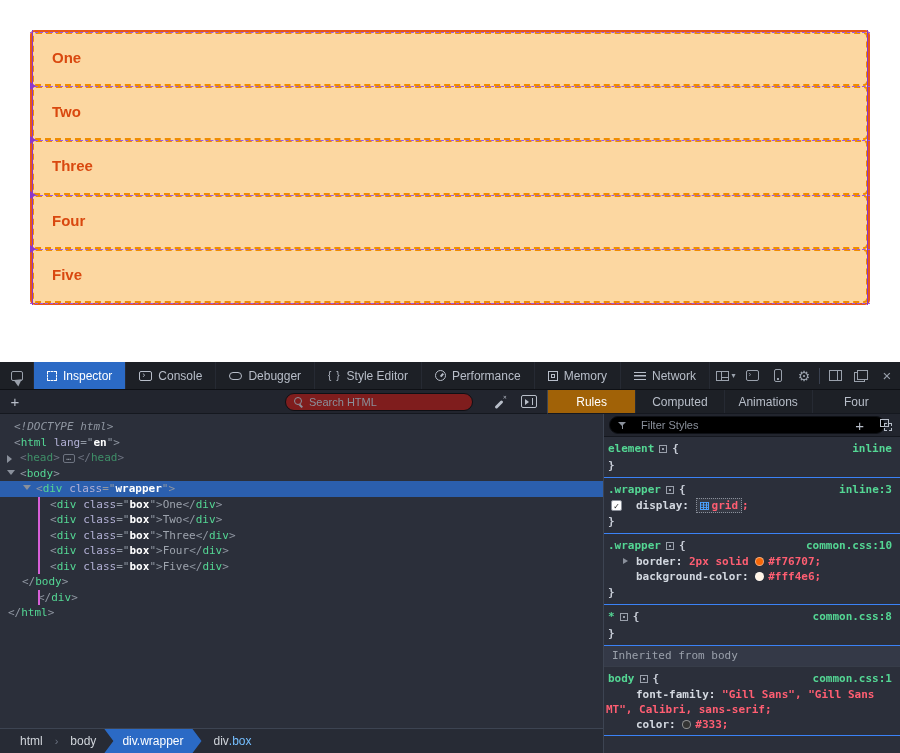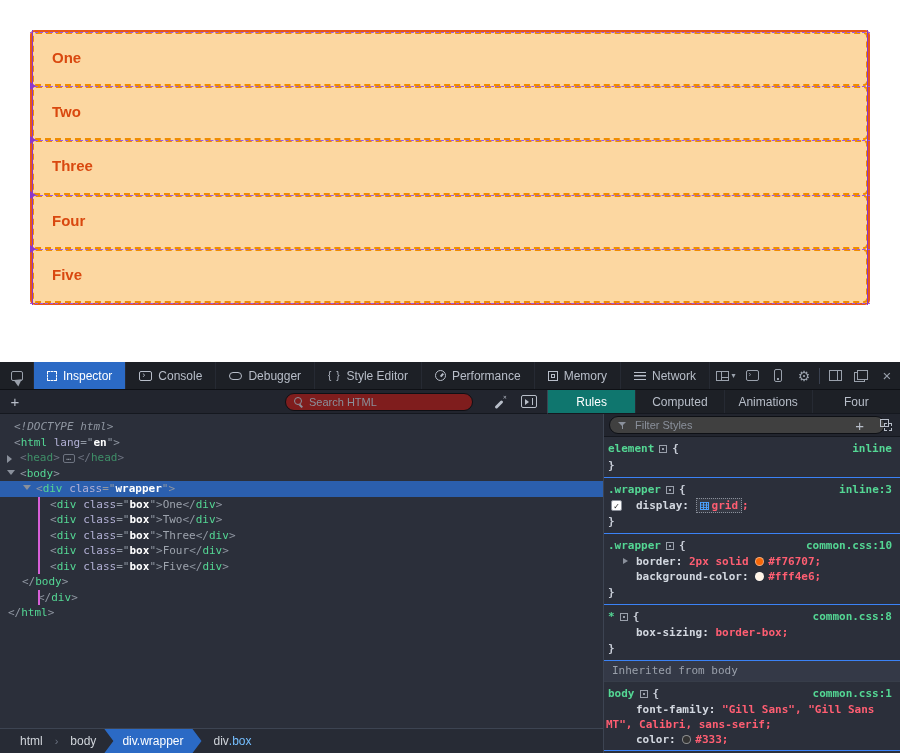--- a/index.html
+++ b/index.html
@@ -93,21 +93,21 @@
   .i-playbox { width:16px; height:13px; border:1px solid currentColor; border-radius:2px; position:relative; }
   .i-playbox::before { content:""; position:absolute; left:3px; top:3px;
     border:3px solid transparent; border-left:4px solid currentColor; }
   .i-playbox::after { content:""; position:absolute; right:3px; top:2px; bottom:2px;
     border-left:1.5px solid currentColor; }
 
   .sidebar-tabs { flex:1; display:flex; background:#1d2026; border-bottom:1px solid #15181f; }
   .stab { flex:1; display:flex; align-items:center; justify-content:center;
     border-right:1px solid #262a33; color:#b8bec9; cursor:pointer; font-size:12px; }
   .stab:last-child { border-right:none; }
-  .stab.active { background:#0f766e; color:#fff; }
+  .stab.active { background:#a16207; color:#fff; }
 
   
   .dt-main { display:flex; height:339px; }
   .left-col { width:604px; display:flex; flex-direction:column; }
   .markup-view { position:relative; flex:1; background:#2b2f3a; border-right:1px solid #3d4452;
     font-family:"DejaVu Sans Mono", monospace; font-size:11px; padding-top:5px; overflow:hidden; }
   .m-line { position:relative; height:15.5px; line-height:15.5px; white-space:pre; cursor:pointer; }
   .m-line.sel { background:#2b5fae; }
   .m-exp { position:absolute; top:4px; width:0; height:0; }
   .m-exp.down { border-left:4px solid transparent; border-right:4px solid transparent; border-top:5px solid #8a909b; }
@@ -127,22 +127,22 @@
   .crumb-sep { display:flex; align-items:center; color:#6b7280; font-size:11px; }
   .crumb.active { background:#2b6ac5; color:#fff; padding:0 18px;
     clip-path:polygon(0 0, calc(100% - 9px) 0, 100% 50%, calc(100% - 9px) 100%, 0 100%, 9px 50%); margin-left:-4px; }
   .crumb .cls { color:#75bfff; }
 
   
   .right-col { flex:1; display:flex; flex-direction:column; background:#2b2f3a; }
   .filter-row { position:relative; height:23px; background:#22252e; border-bottom:1px solid #15181f;
     display:flex; align-items:center; }
   .filter-pill { position:absolute; left:5px; top:2px; width:276px; height:18px;
-    background:#404040; border:1px solid #0e1015; border-radius:9px;
-    display:flex; align-items:center; gap:8px; padding:0 8px; color:#8a909b; font-size:11px; }
+    background:#000000; border:1px solid #0e1015; border-radius:9px;
+    display:flex; align-items:center; gap:14px; padding:0 8px; color:#8a909b; font-size:11px; }
   .i-funnel { width:9px; height:9px; position:relative; flex:0 0 auto; }
   .i-funnel::before { content:""; position:absolute; left:0; top:1px;
     border-left:4px solid transparent; border-right:4px solid transparent; border-top:4px solid currentColor; }
   .i-funnel::after { content:""; position:absolute; left:3.5px; top:4px; width:1.5px; height:4px; background:currentColor; }
   .filter-icons { position:absolute; right:8px; display:flex; gap:16px; align-items:center; color:#b8bec9; }
   .i-plus { font-size:15px; }
   .i-pseudo { width:12px; height:12px; position:relative; }
   .i-pseudo::before { content:""; position:absolute; left:0; top:0; width:7px; height:6px; border:1px solid currentColor; }
   .i-pseudo::after { content:""; position:absolute; right:0; bottom:0; width:6px; height:6px; border:1px dashed currentColor; }
 
@@ -333,21 +333,20 @@
             <div class="rule-close"><span class="brace">}</span></div>
           </div>
           <div class="rule">
             <div class="rule-head"><span class="sel-name">.wrapper</span><span class="i-target"></span><span class="brace">{</span><span class="src-link">common.css:10</span></div>
             <div class="decl"><span class="d-arrow"></span><span class="pname">border: </span><span class="pval">2px solid </span><span class="swatch" style="background: rgb(247, 103, 7);"></span><span class="pval">#f76707</span><span class="pval">;</span></div>
             <div class="decl"><span class="pname">background-color: </span><span class="swatch" style="background: rgb(255, 244, 230);"></span><span class="pval">#fff4e6</span><span class="pval">;</span></div>
             <div class="rule-close"><span class="brace">}</span></div>
           </div>
           <div class="rule">
             <div class="rule-head"><span class="sel-name">*</span><span class="i-target"></span><span class="brace">{</span><span class="src-link">common.css:8</span></div>
-            <div class="decl"><span class="pname">box-sizing: </span><span class="pval">border-box</span><span class="pval">;</span></div>
             <div class="rule-close"><span class="brace">}</span></div>
           </div>
           <div class="inherit-head">Inherited from body</div>
           <div class="rule">
             <div class="rule-head"><span class="sel-name">body</span><span class="i-target"></span><span class="brace">{</span><span class="src-link">common.css:1</span></div>
             <div class="decl"><span class="pname">font-family: </span><span class="pval">"Gill Sans", "Gill Sans MT", Calibri, sans-serif</span><span class="pval">;</span></div>
             <div class="decl"><span class="pname">color: </span><span class="swatch" style="background: rgb(51, 51, 51);"></span><span class="pval">#333</span><span class="pval">;</span></div>
           </div>
         </div>
     </div>

